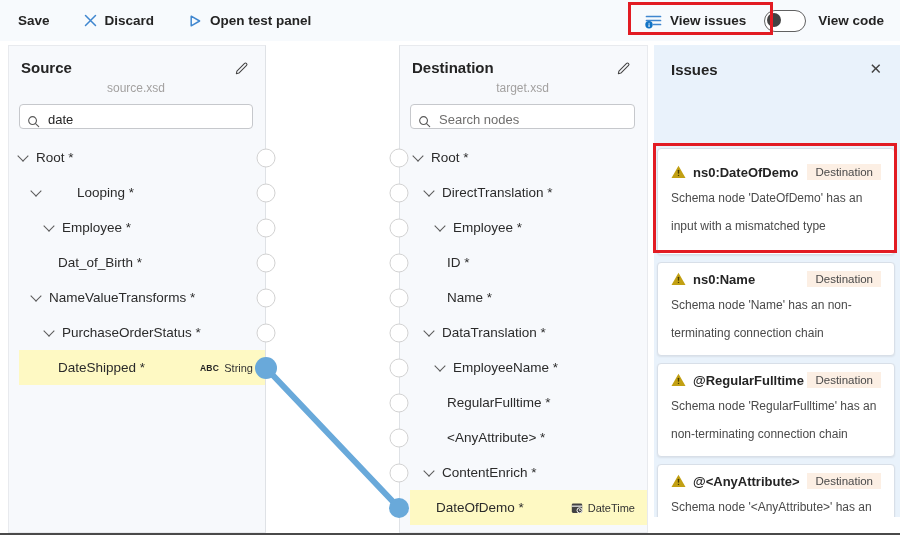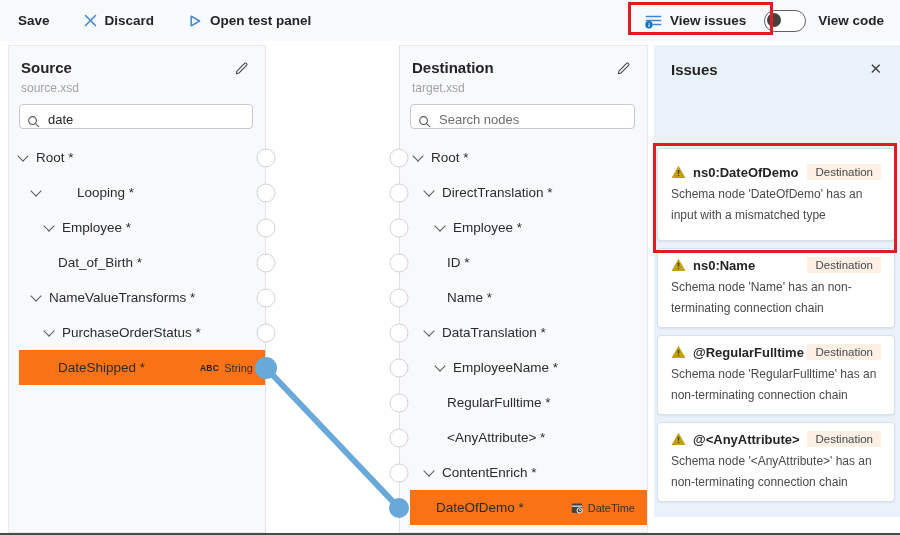--- a/index.html
+++ b/index.html
@@ -17,34 +17,34 @@
   .toggle{width:40px;height:20px;border:1px solid #616161;border-radius:11px;position:relative;
           background:#fff;flex:none;margin:0 12px 0 14px;cursor:pointer;}
   .toggle .knob{position:absolute;left:2px;top:2px;width:14px;height:14px;border-radius:50%;background:#424242;}
   .tb-label{font-size:13.5px;font-weight:600;color:#242424;margin-right:2px;}
 
   
   .panel{position:absolute;top:45px;bottom:2px;background:#f7f9fc;border:1px solid #e8eaee;
          box-sizing:border-box;overflow:hidden;}
   #source-panel{left:8px;width:258px;border-right-color:#dfe2e6;}
   #dest-panel{left:399px;width:249px;border-left-color:#dfe2e6;}
-  .panel-header{padding:13px 14px 0 12px;}
+  .panel-header{padding:13px 14px 0 12px;text-align:center;}
   .panel-title-row{display:flex;align-items:flex-start;justify-content:space-between;}
   .panel-title{font-size:15px;font-weight:700;color:#242424;}
   .icon-btn{background:none;border:none;padding:2px;cursor:pointer;line-height:0;}
   .panel-subtitle{font-size:12px;color:#a3a1a0;margin-top:3px;}
   .searchbox{margin:9px 12px 0 10px;height:23px;background:#fff;border:1px solid #c6c8cc;
              border-radius:4px;display:flex;align-items:flex-end;padding:0 7px;gap:6px;}
   .searchbox input{border:none;outline:none;flex:1;font-size:13px;color:#242424;
                    background:transparent;font-family:inherit;min-width:0;}
   .searchbox input::placeholder{color:#6f6e6d;}
   .tree{position:absolute;top:94px;left:0;right:0;}
   .tree-row{height:35px;display:flex;align-items:center;font-size:13.5px;color:#2b2b2b;
             box-sizing:border-box;cursor:pointer;}
-  .tree-row.selected{background:#f97316;margin-left:10px;}
+  .tree-row.selected{background:#fef9c3;margin-left:10px;}
   .chev{width:7px;height:7px;border-right:1.5px solid #5a5a5a;border-bottom:1.5px solid #5a5a5a;
         transform:rotate(45deg);margin:-4px 9px 0 0;flex:none;}
   .type-badge{margin-left:auto;margin-right:12px;display:flex;align-items:center;gap:5px;
               font-size:11px;color:#333;flex:none;}
   .abc{font-size:8.5px;font-weight:800;letter-spacing:.3px;color:#242424;}
 
   
   #wire-layer{position:absolute;top:0;left:0;width:900px;height:535px;z-index:10;pointer-events:none;}
 
   
@@ -56,21 +56,21 @@
   .tabs{display:flex;gap:24px;padding:15px 0 0 17px;}
   .tab{font-size:13.5px;color:#5d5c5b;padding-bottom:8px;border-bottom:3px solid transparent;cursor:pointer;}
   .tab.active{color:#242424;font-weight:600;border-bottom-color:#0f6cbd;}
   .warning-list{position:absolute;top:103px;left:0;right:0;bottom:0;overflow:hidden;}
   .card{background:#fff;border:1px solid #d8dfe8;border-radius:4px;padding:8px 13px;
         margin:0 5px 7px 3px;box-shadow:0 1px 2px rgba(0,0,0,.07);}
   .card.first{padding-top:15px;padding-bottom:14px;}
   .card-title-row{display:flex;align-items:center;margin-bottom:4px;}
   .card-name{font-size:13px;font-weight:700;color:#242424;margin-left:7px;}
   .card-badge{margin-left:auto;background:#fcefe4;color:#494949;font-size:11.5px;padding:2px 8px;}
-  .card-msg{font-size:12px;color:#4a4a4a;line-height:21px;max-width:208px;}
+  .card-msg{font-size:12px;color:#4a4a4a;line-height:28px;max-width:208px;}
 
   
   .red-box{position:absolute;border:3px solid #e21b23;box-sizing:border-box;z-index:50;pointer-events:none;}
   #red-box-toolbar{left:628px;top:2px;width:145px;height:33px;}
   #red-box-card{left:653px;top:143px;width:244px;height:110px;}
   #bottom-line{position:absolute;left:0;right:0;bottom:0;height:2px;background:#4a4a4a;z-index:60;}
 </style>
 </head>
 <body>
 

